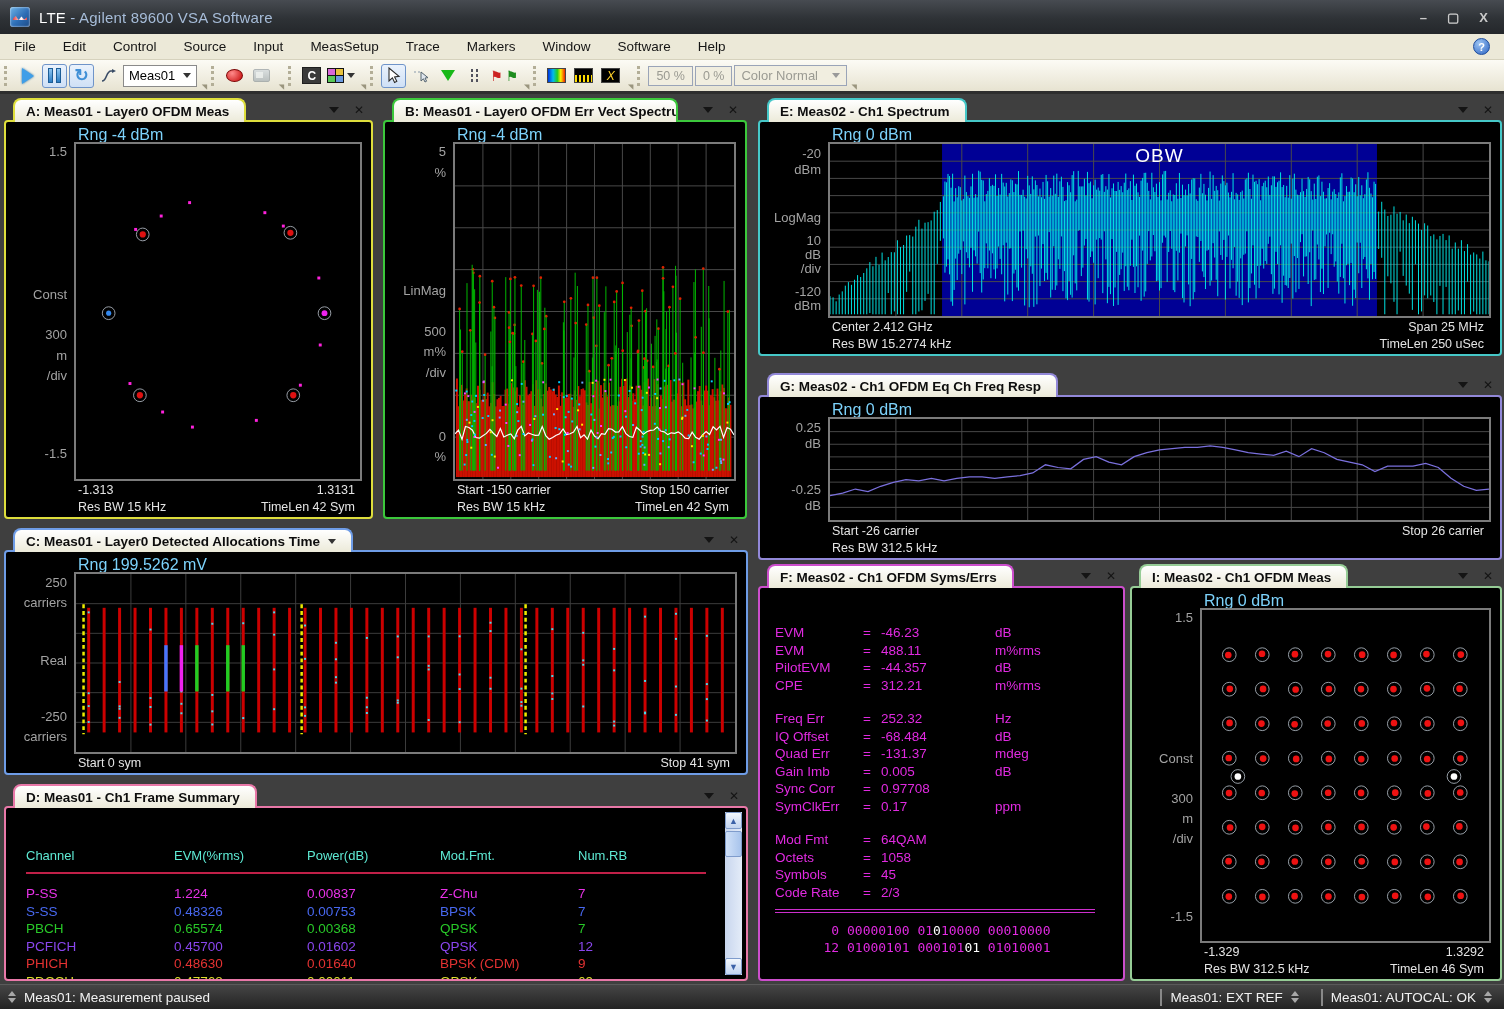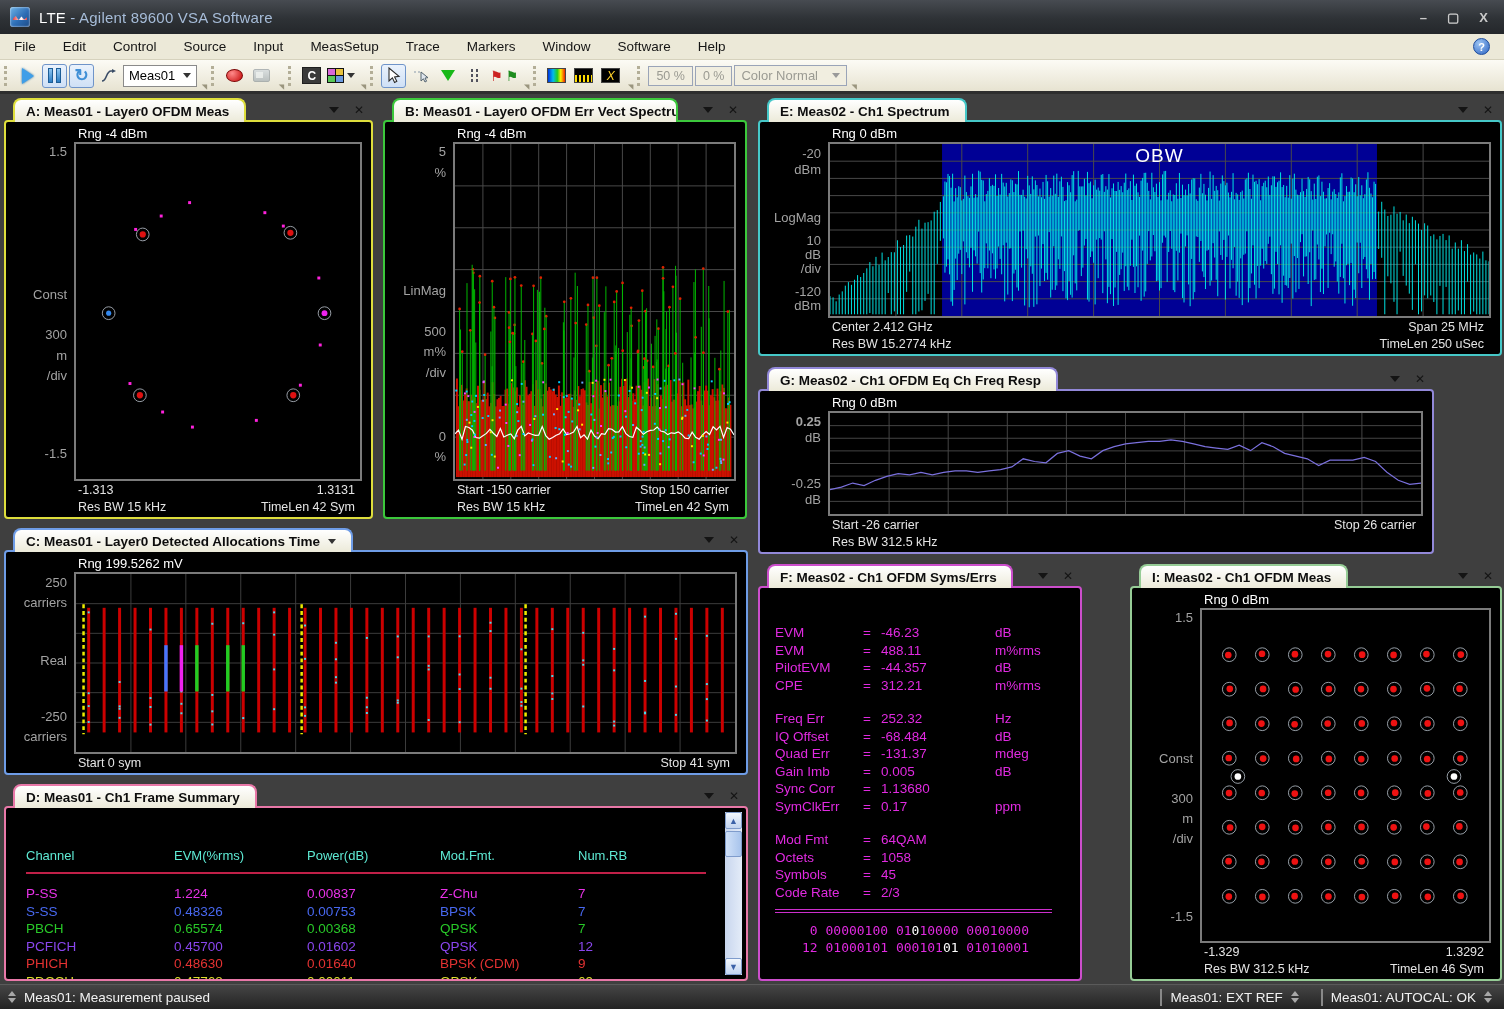--- a/index.html
+++ b/index.html
@@ -48,21 +48,21 @@
   .cselect .caret{border-top-color:#999}
 
   
   .main{position:absolute;left:0;top:97px;right:0;bottom:25px;background:#3f3f3f}
   .panel{position:absolute}
   .ptab{position:relative;z-index:2;display:inline-flex;align-items:center;gap:8px;margin-left:9px;height:24px;padding:0 15px 0 11px;border:2px solid var(--pc);border-bottom:none;border-radius:8px 8px 0 0;background:linear-gradient(#ffffff,#ecead9);font-weight:bold;font-size:13.5px;color:#0d0d0d;max-width:calc(100% - 78px);overflow:hidden;white-space:nowrap}
   .pbtns{position:absolute;right:9px;top:5px;display:flex;gap:15px;font-size:12px;color:#141414;z-index:3;align-items:center}
   .pbtns .dn{width:0;height:0;border-left:5px solid transparent;border-right:5px solid transparent;border-top:6px solid #141414}
   .pbody{position:absolute;left:0;right:0;top:22px;bottom:0;border:2px solid var(--pc);border-radius:4px;background:#000;padding:2px 2px 2px 2px;display:grid;grid-template-columns:66px 1fr;grid-template-rows:18px 1fr 17px 17px;z-index:1}
   .pbody.rows3{grid-template-rows:18px 1fr 17px}
-  .rng{grid-column:2;color:#ffffff;font-size:13px;padding:2px 0 0 4px}
+  .rng{grid-column:2;color:#7dd3fc;font-size:16px;padding:2px 0 0 4px}
   .ycol{grid-row:2;grid-column:1;position:relative;font-size:13px;color:#a3a3a3}
   .ylab{position:absolute;right:7px;white-space:nowrap;line-height:1}
   .plotwrap{grid-row:2;grid-column:2;position:relative;border:2px solid #7b7b7b;background:#000;margin-right:7px}
   .plotwrap svg{position:absolute;inset:0;width:100%;height:100%}
   .obw{position:absolute;top:1px;left:50%;transform:translateX(-50%);color:#fff;font-size:19px;letter-spacing:1px;z-index:2}
   .xr{grid-column:1 / span 2;display:flex;justify-content:space-between;color:#e4e4e4;font-size:12.5px;padding:2px 14px 0 70px}
 
   
   .fbody{position:absolute;left:0;right:0;top:22px;bottom:0;border:2px solid var(--pc);border-radius:4px;background:#000;color:#e02ae0;font-size:13.5px;padding:36px 24px 6px 15px;z-index:1}
   .frow{display:grid;grid-template-columns:88px 18px 92px 1fr;height:17.5px;align-items:center}
@@ -1259,32 +1259,32 @@
           <span>Center 2.412 GHz</span>
           <span>Span 25 MHz</span>
         </div>
       <div class="xr">
           <span>Res BW 15.2774 kHz</span>
           <span>TimeLen 250 uSec</span>
         </div>
     </div>
   </div>
 
-  <div class="panel" id="pg" style="--pc:#9288d8;left:758px;top:270px;width:676px;height:187px">
+  <div class="panel" id="pg" style="--pc:#9288d8;left:758px;top:276px;width:744px;height:187px">
     <div class="ptab">
         <span>G: Meas02 - Ch1 OFDM Eq Ch Freq Resp</span>
       </div>
     <div class="pbtns">
         <i class="dn"></i>
         <span>✕</span>
       </div>
     <div class="pbody">
       <div class="rng">Rng 0 dBm</div>
       <div class="ycol">
-          <div class="ylab" style="top: 4%; font-weight: bold;">0.25</div>
+          <div class="ylab" style="top: 4%;">0.25</div>
           <div class="ylab" style="top: 19%;">dB</div>
           <div class="ylab" style="top: 63%;">-0.25</div>
           <div class="ylab" style="top: 78%;">dB</div>
         </div>
       <div class="plotwrap">
           <svg viewBox="0 0 666 107" preserveAspectRatio="none">
             <line x1="66.6" y1="0" x2="66.6" y2="107" stroke="#4a4a4a" stroke-width="1"></line>
             <line x1="133.2" y1="0" x2="133.2" y2="107" stroke="#4a4a4a" stroke-width="1"></line>
             <line x1="199.8" y1="0" x2="199.8" y2="107" stroke="#4a4a4a" stroke-width="1"></line>
             <line x1="266.4" y1="0" x2="266.4" y2="107" stroke="#4a4a4a" stroke-width="1"></line>
@@ -1555,21 +1555,21 @@
           </div>
         </div>
       <div class="dscroll">
         <div class="dsbtn" style="top:0">▲</div>
         <div class="dsthumb"></div>
         <div class="dsbtn" style="bottom:0">▼</div>
       </div>
     </div>
   </div>
 
-  <div class="panel" id="pf" style="--pc:#cc4ecc;left:758px;top:467px;width:324px;height:417px">
+  <div class="panel" id="pf" style="--pc:#cc4ecc;left:758px;top:467px;width:367px;height:417px">
     <div class="ptab">
         <span>F: Meas02 - Ch1 OFDM Syms/Errs</span>
       </div>
     <div class="pbtns">
         <i class="dn"></i>
         <span>✕</span>
       </div>
     <div class="fbody">
       <div id="frows">
           <div class="frow">
@@ -1617,21 +1617,21 @@
           </div>
           <div class="frow">
             <span>Gain Imb</span>
             <span>=</span>
             <span>0.005</span>
             <span class="u">dB</span>
           </div>
           <div class="frow">
             <span>Sync Corr</span>
             <span>=</span>
-            <span>1.13680</span>
+            <span>0.97708</span>
             <span class="u"></span>
           </div>
           <div class="frow">
             <span>SymClkErr</span>
             <span>=</span>
             <span>0.17</span>
             <span class="u">ppm</span>
           </div>
           <div class="fspacer"></div>
           <div class="frow">

